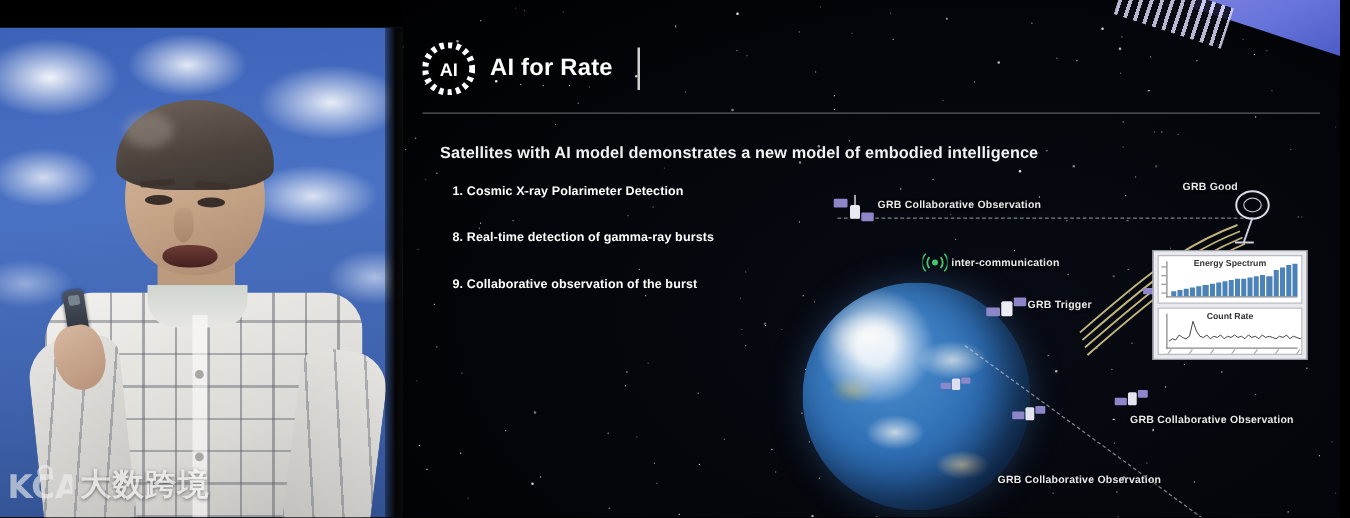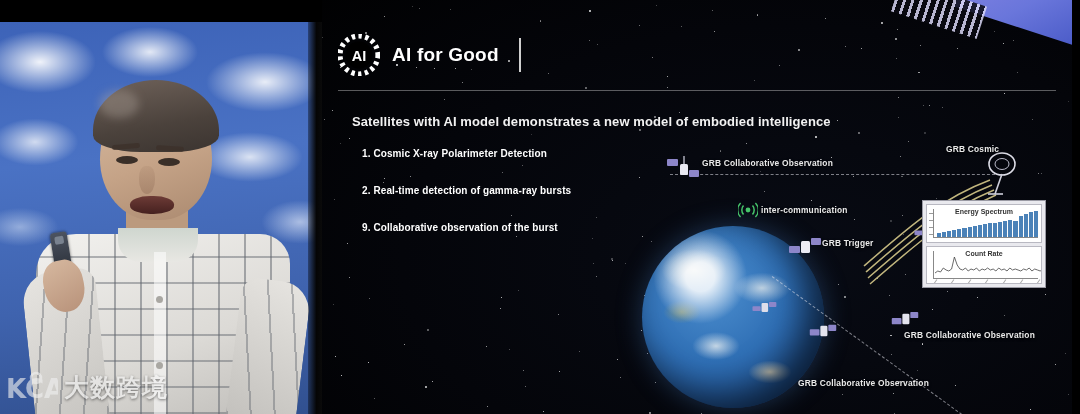--- a/index.html
+++ b/index.html
@@ -377,30 +377,30 @@
     <div class="slide-header">
       <div class="aifg-logo">
         <svg viewBox="0 0 42 42" width="42" height="42">
           <g fill="#fff">
             <circle cx="21" cy="21" r="19" fill="none" stroke="#fff" stroke-width="5.2" stroke-dasharray="3.4 3.4"></circle>
           </g>
           <circle cx="21" cy="21" r="13.4" fill="#000"></circle>
           <text x="21" y="26.5" text-anchor="middle" font-family="Liberation Sans, sans-serif" font-size="14.5" font-weight="700" fill="#fff">AI</text>
         </svg>
       </div>
-      <div class="aifg-name">AI for Good</div>
+      <div class="aifg-name">AI for Rate</div>
       <div class="divider"></div>
     </div>
     <div class="header-rule"></div>
 
     <div class="subtitle">Satellites with AI model demonstrates a new model of embodied intelligence</div>
 
     <div class="bullets">
       <div class="bullet">1. Cosmic X-ray Polarimeter Detection</div>
-      <div class="bullet">2. Real-time detection of gamma-ray bursts</div>
+      <div class="bullet">8. Real-time detection of gamma-ray bursts</div>
       <div class="bullet">9. Collaborative observation of the burst</div>
     </div>
 
     <div class="diagram">
 
       <div class="earth"></div>
 
       <div class="dashline" style="left:48px; top:78px; width:330px;"></div>
 
       <div class="dashline" style="left:150px; top:180px; width:260px; transform:rotate(36deg); transform-origin:left center;"></div>
@@ -463,21 +463,21 @@
           <circle cx="10" cy="8" r="2.4" fill="#46c46a"></circle>
           <path d="M5.5 3.6 A6.6 6.6 0 0 0 5.5 12.4" fill="none" stroke="#46c46a" stroke-width="1.5"></path>
           <path d="M14.5 3.6 A6.6 6.6 0 0 1 14.5 12.4" fill="none" stroke="#46c46a" stroke-width="1.5"></path>
           <path d="M2.6 1 A10 10 0 0 0 2.6 15" fill="none" stroke="#46c46a" stroke-width="1.3"></path>
           <path d="M17.4 1 A10 10 0 0 1 17.4 15" fill="none" stroke="#46c46a" stroke-width="1.3"></path>
         </svg>
         <span class="label" style="position:static;">inter-communication</span>
       </div>
 
       <span class="label" style="left:80px; top:62px;">GRB Collaborative Observation</span>
-      <span class="label" style="left:324px; top:48px;">GRB Cosmic</span>
+      <span class="label" style="left:324px; top:48px;">GRB Good</span>
       <span class="label" style="left:200px; top:142px;">GRB Trigger</span>
       <span class="label" style="left:282px; top:234px;">GRB Collaborative Observation</span>
       <span class="label" style="left:176px; top:282px;">GRB Collaborative Observation</span>
 
       <div class="inset">
 
         <div class="inset-panel">
           <div class="inset-title">Energy Spectrum</div>
           <div class="axis-y"></div>
           <div class="axis-x"></div>

